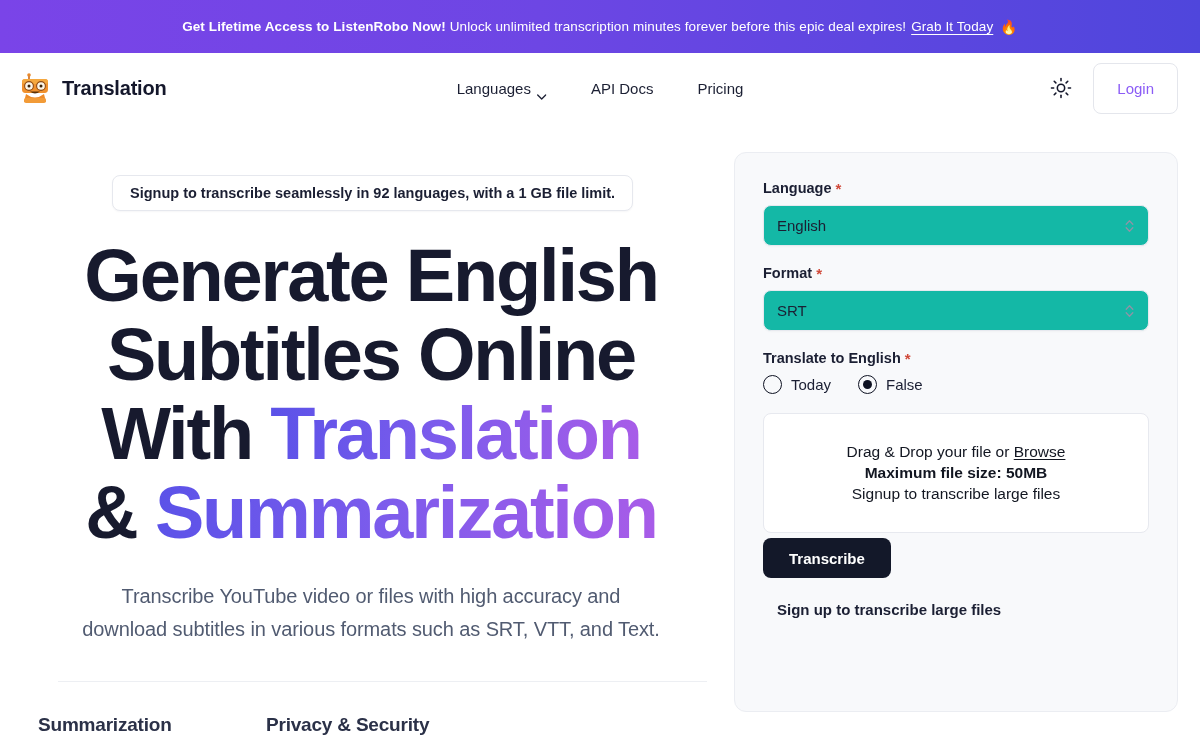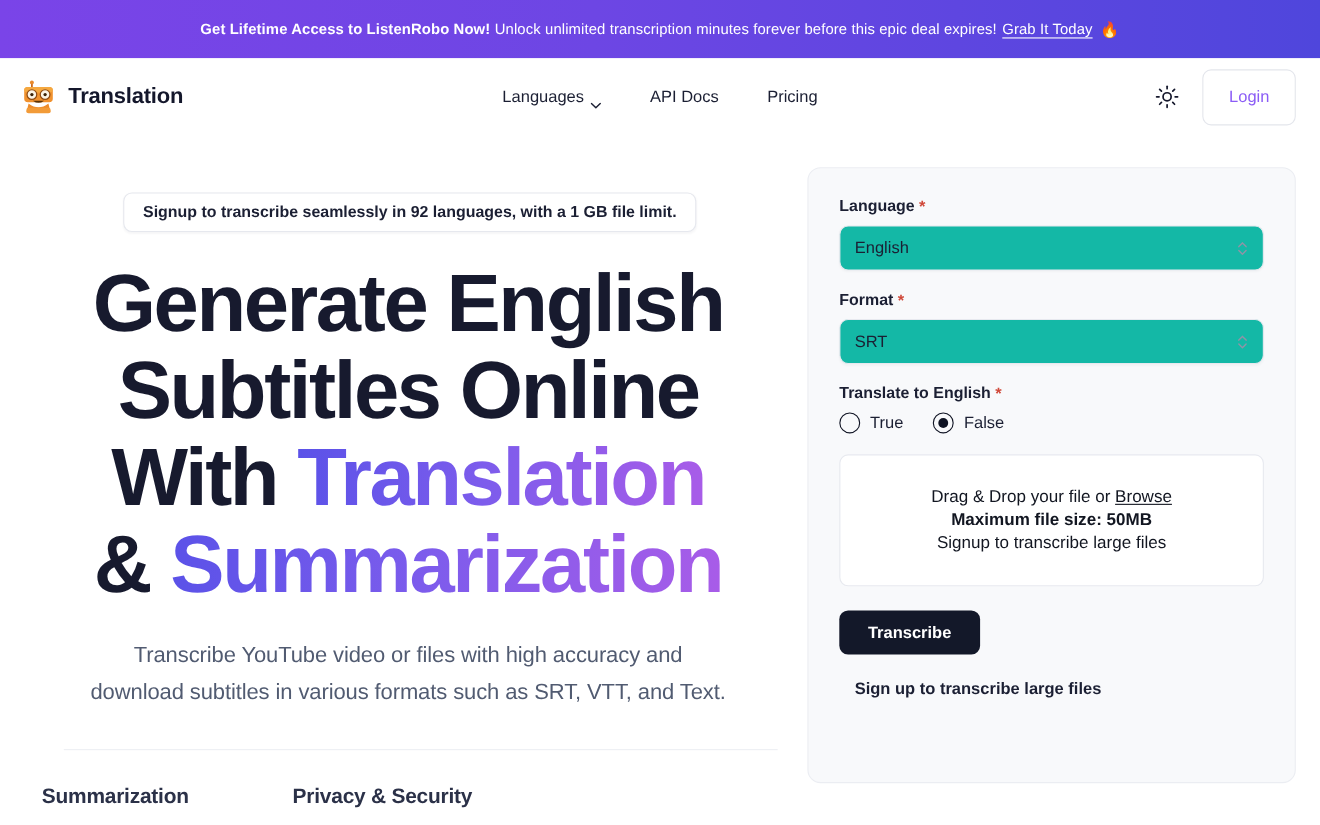--- a/index.html
+++ b/index.html
@@ -281,21 +281,21 @@
   .dz-line1 { font-size: 15.5px; color: #121621; }
   .dz-browse {
     text-decoration: underline;
     text-underline-offset: 2px;
     cursor: pointer;
   }
   .dz-line2 { font-size: 15.5px; font-weight: bold; color: #121621; }
   .dz-line3 { font-size: 15.5px; color: #121621; }
 
   .transcribe-btn {
-    margin-top: 22px;
+    margin-top: 5px;
     background: #131829;
     color: #fff;
     border: none;
     border-radius: 8px;
     height: 40px;
     padding: 0 26px;
     font-size: 15px;
     font-weight: bold;
     font-family: inherit;
     cursor: pointer;
@@ -447,21 +447,21 @@
       </div>
 
       <div>
         <div class="field-label">
           <span>Translate to English</span>
           <span class="req-star">*</span>
         </div>
         <div class="radio-row">
           <div class="radio-item">
             <span class="radio-circle"></span>
-            <span>True</span>
+            <span>Today</span>
           </div>
           <div class="radio-item">
             <span class="radio-circle">
                 <span class="radio-dot"></span>
               </span>
             <span>False</span>
           </div>
         </div>
       </div>
 

